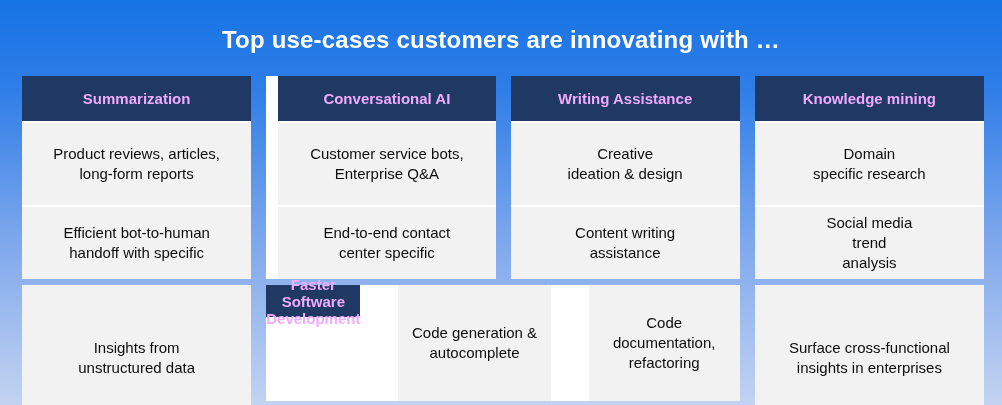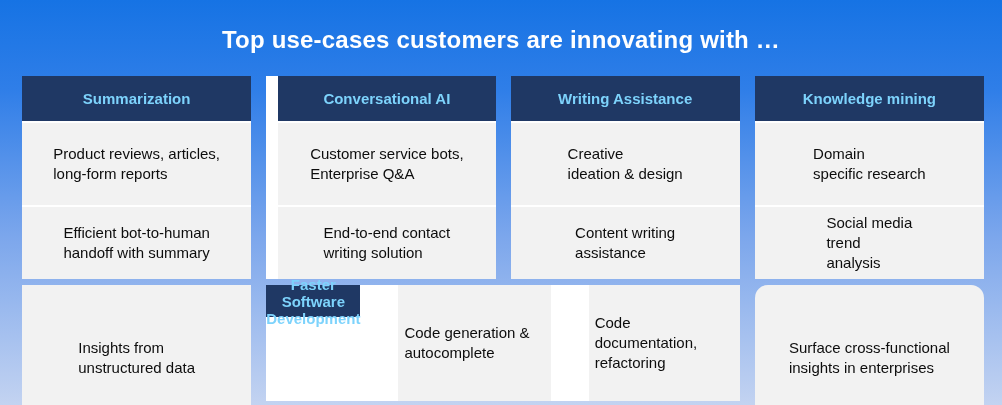--- a/index.html
+++ b/index.html
@@ -30,43 +30,43 @@
     column-gap: 15px;
     row-gap: 6px;
   }
   .colgroup {
     display: flex;
     flex-direction: column;
     gap: 2px;
     background: #ffffff;
   }
   .c1 { grid-column: 1; } .c2 { grid-column: 2; padding-left: 12px; }
-  .c3 { grid-column: 3; } .c4 { grid-column: 4; border-radius: 13px; }
+  .c3 { grid-column: 3; } .c4 { grid-column: 4; }
   .r-top { grid-row: 1; } .r-bot { grid-row: 2; }
   .hdr {
     background: #1f3864;
-    color: #7dd3fc;
+    color: #f0abfc;
     font-weight: 700;
     font-size: 15px;
     height: 45px;
     flex: 0 0 45px;
     display: flex;
     align-items: center;
     justify-content: center;
     text-align: center;
   }
   .cell {
     background: #f2f2f2;
     color: #0d0d0d;
     font-size: 15px;
     line-height: 1.32;
     display: flex;
     align-items: center;
     justify-content: center;
-    text-align: left;
+    text-align: center;
     white-space: pre-line;
     padding: 0 6px;
     box-sizing: border-box;
   }
   .h-a { height: 82px; flex: 0 0 82px; }
   .h-b { height: 72px; flex: 0 0 72px; }
   .bottom-cell { height: 145px; }
   .fsd {
     grid-column: 2 / 4;
     grid-row: 2;
@@ -84,29 +84,29 @@
 
   <div class="title">Top use-cases customers are innovating with …</div>
 
   <div class="board">
 
     <div class="colgroup c1 r-top">
       <div class="hdr">Summarization</div>
       <div class="cell h-a">Product reviews, articles,
 long-form reports</div>
       <div class="cell h-b">Efficient bot-to-human
-handoff with summary</div>
+handoff with specific</div>
     </div>
 
     <div class="colgroup c2 r-top">
       <div class="hdr">Conversational AI</div>
       <div class="cell h-a">Customer service bots,
 Enterprise Q&amp;A</div>
       <div class="cell h-b">End-to-end contact
-writing solution</div>
+center specific</div>
     </div>
 
     <div class="colgroup c3 r-top">
       <div class="hdr">Writing Assistance</div>
       <div class="cell h-a">Creative
 ideation &amp; design</div>
       <div class="cell h-b">Content writing
 assistance</div>
     </div>
 

